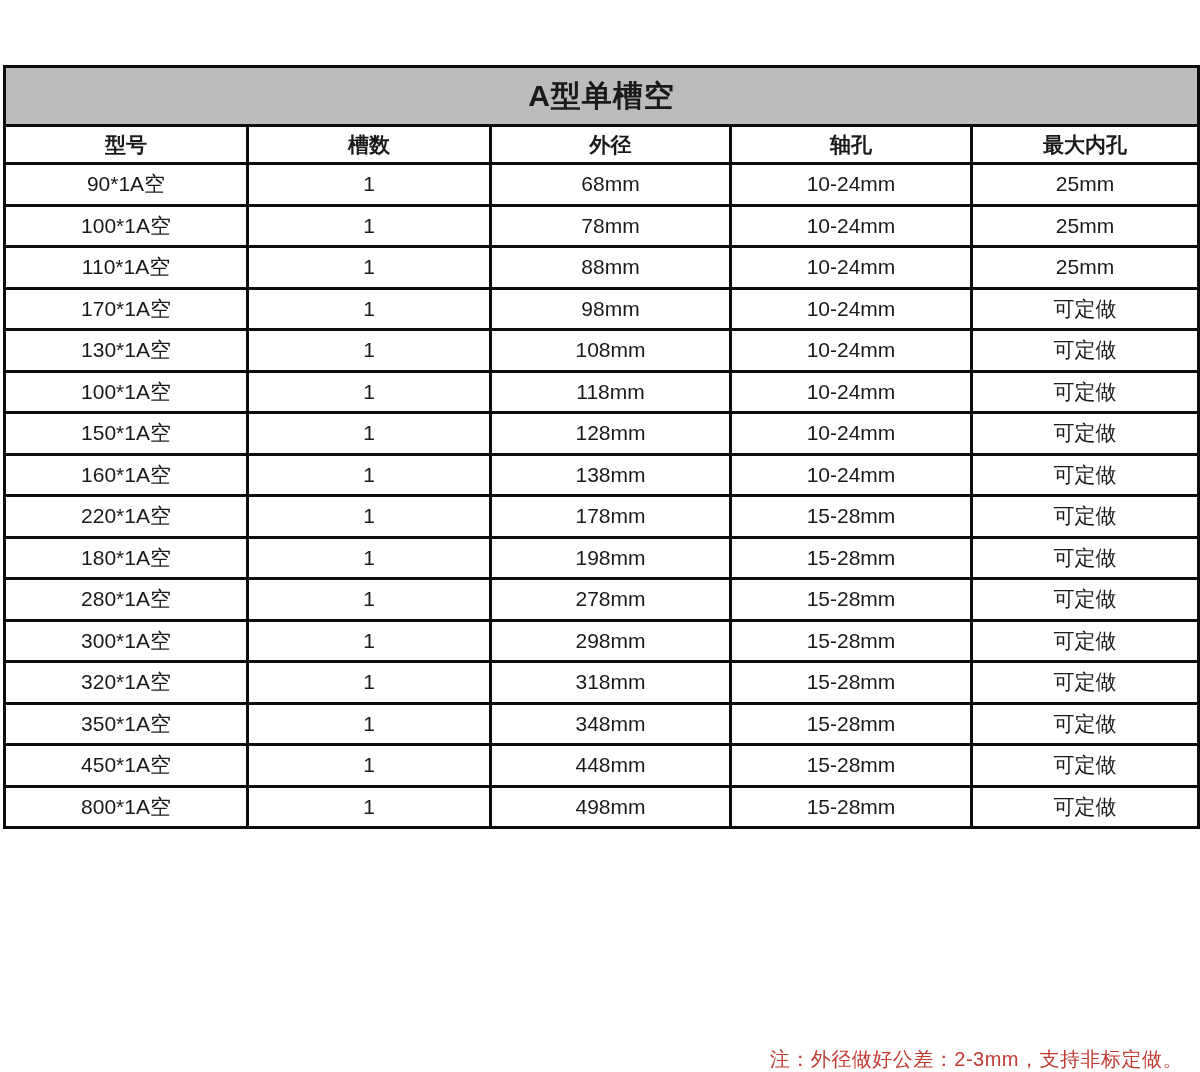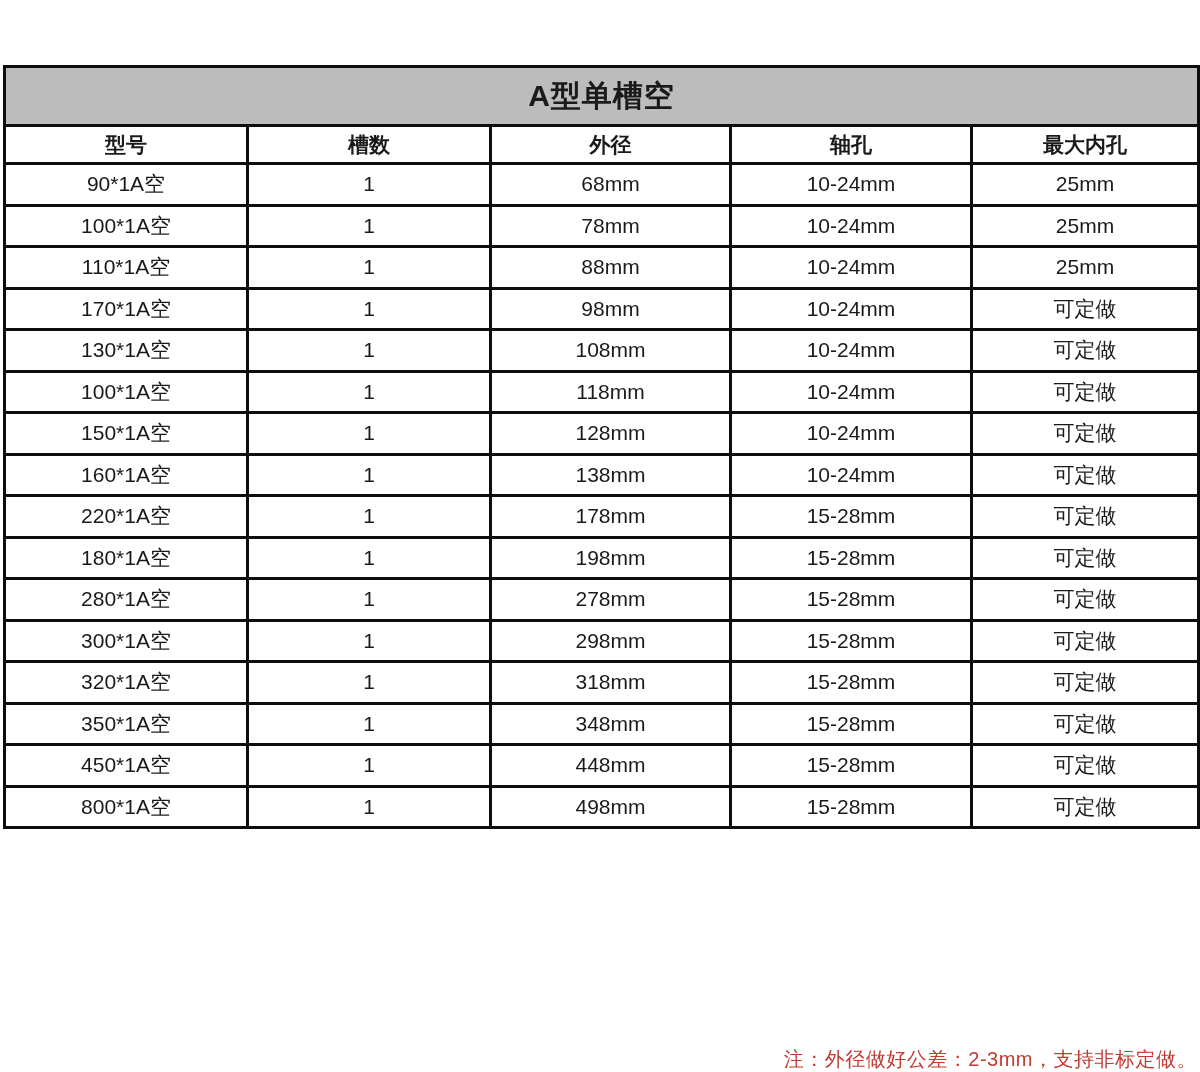--- a/index.html
+++ b/index.html
@@ -42,21 +42,21 @@
     height: 35px;
     font-size: 21px;
     font-weight: bold;
   }
   .body-rows td {
     height: 38.5px;
     font-size: 21px;
   }
   .footnote {
     position: absolute;
-    right: 3px;
+    right: 17px;
     top: 1046px;
     font-size: 20px;
     letter-spacing: 0.5px;
     white-space: nowrap;
   }
 </style>
 </head>
 <body>
 
 <div class="sheet">

